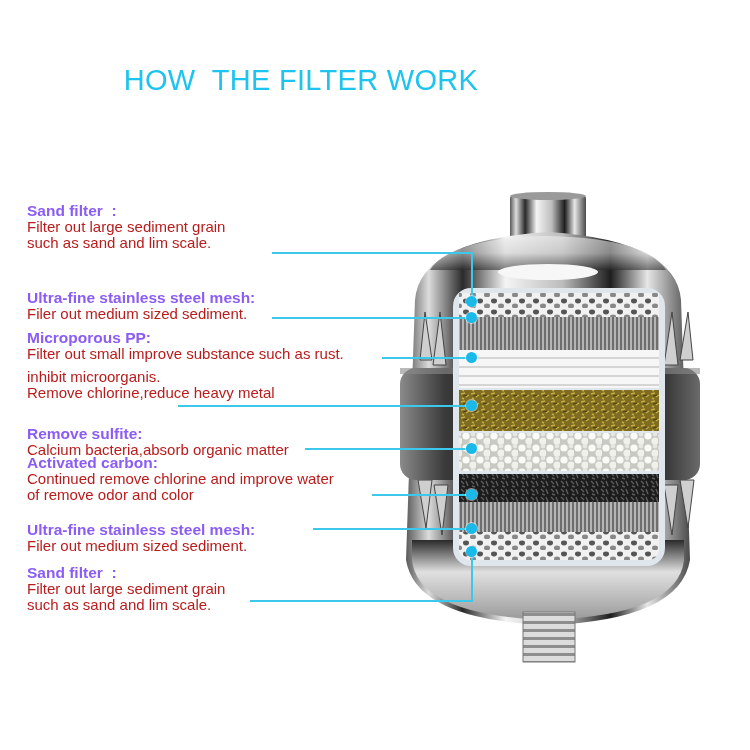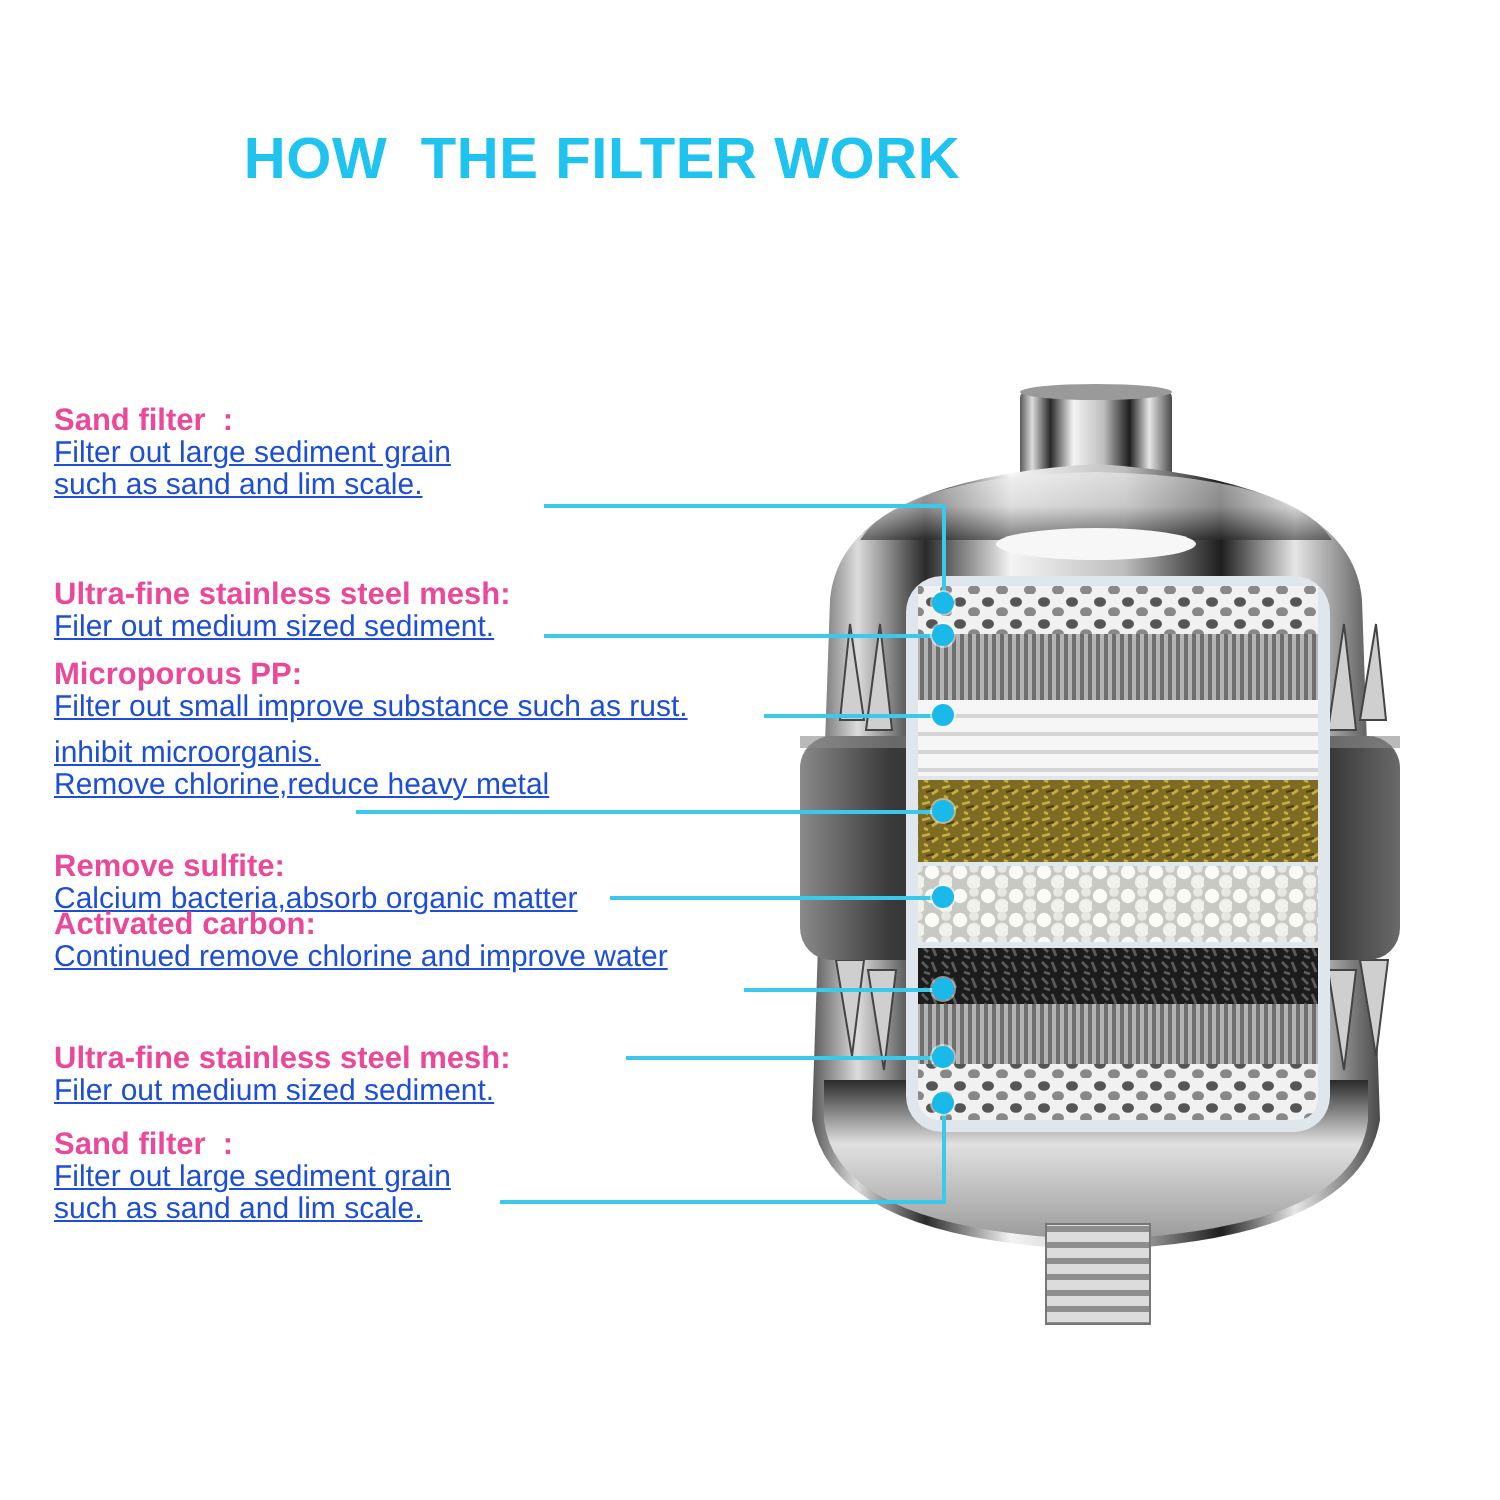--- a/index.html
+++ b/index.html
@@ -1,27 +1,27 @@
 <!DOCTYPE html>
 <html><head>
 <meta charset="utf-8">
 <style>
   * { margin:0; padding:0; box-sizing:border-box; }
   html, body { width:750px; height:750px; background:#ffffff; overflow:hidden; }
   body { position:relative; font-family:"Liberation Sans", sans-serif; color:#111; }
 
   .title {
     position:absolute; left:0; top:64px; width:602px; text-align:center;
-    font-family:"Liberation Sans", sans-serif; font-weight:bold;
+    font-family:"Liberation Sans", sans-serif; font-weight:normal;
     font-size:29px; letter-spacing:0.3px; color:#1ec3f0; white-space:pre;
   }
 
   .label { position:absolute; left:27px; }
-  .label .h { font-weight:bold; font-size:15.5px; line-height:17px; color:#ec4899; white-space:pre; }
-  .label .d { font-size:15px; line-height:16px; color:#1d4ed8; white-space:pre;text-decoration:underline; }
+  .label .h { font-weight:bold; font-size:15.5px; line-height:17px; color:#8b5cf6; white-space:pre; }
+  .label .d { font-size:15px; line-height:16px; color:#b91c1c; white-space:pre; }
 
   
   .product { position:absolute; left:0; top:0; width:750px; height:750px; pointer-events:none; }
 
   .conn { position:absolute; background:#3cc8ea; }
   .dot { position:absolute; width:11px; height:11px; border-radius:50%; background:#19b9ea; box-shadow:0 0 0 1px rgba(255,255,255,0.5); }
 </style>
 </head>
 <body>
 
@@ -44,20 +44,21 @@
   <div class="d">inhibit microorganis.</div>
   <div class="d">Remove chlorine,reduce heavy metal</div>
 </div>
 <div class="label" style="top:425px">
   <div class="h">Remove sulfite:</div>
   <div class="d">Calcium bacteria,absorb organic matter</div>
 </div>
 <div class="label" style="top:454px">
   <div class="h">Activated carbon:</div>
   <div class="d">Continued remove chlorine and improve water</div>
+  <div class="d">of remove odor and color</div>
 </div>
 <div class="label" style="top:521px">
   <div class="h">Ultra-fine stainless steel mesh:</div>
   <div class="d">Filer out medium sized sediment.</div>
 </div>
 <div class="label" style="top:564px">
   <div class="h">Sand filter  :</div>
   <div class="d">Filter out large sediment grain</div>
   <div class="d">such as sand and lim scale.</div>
 </div>

